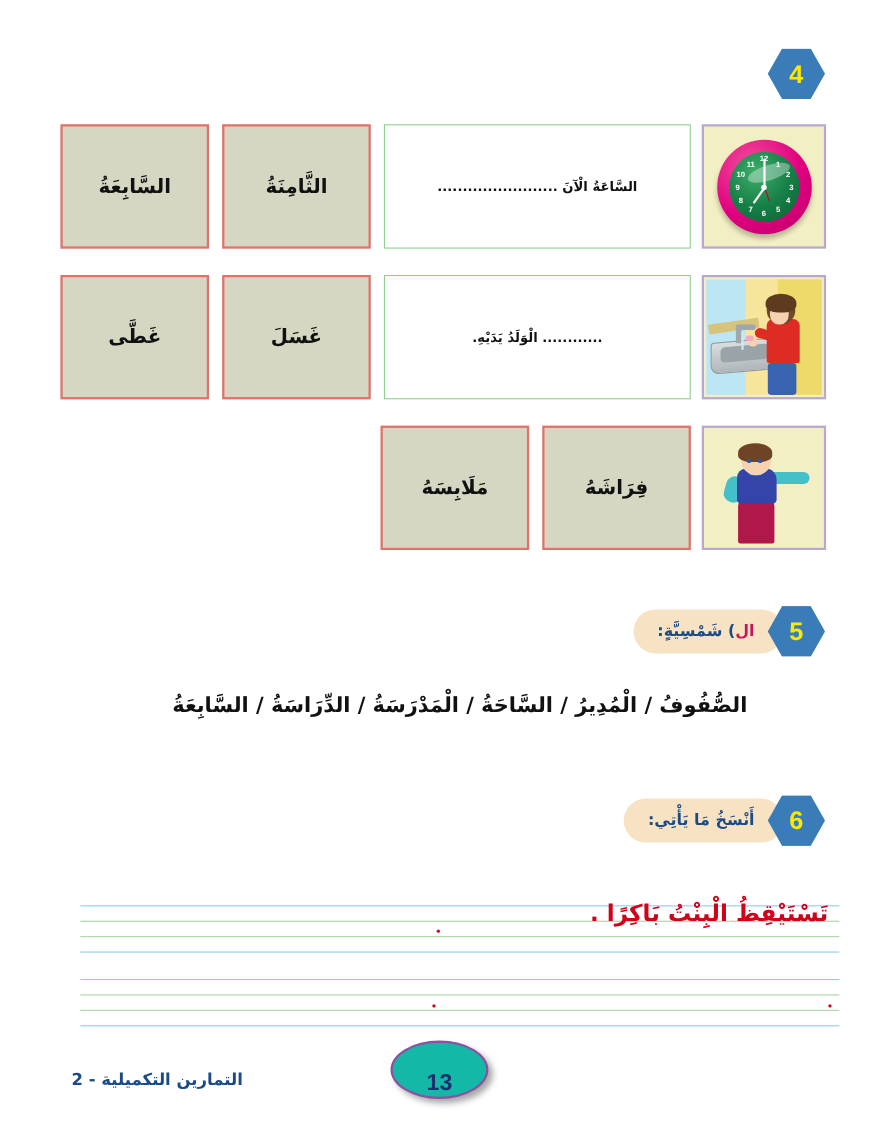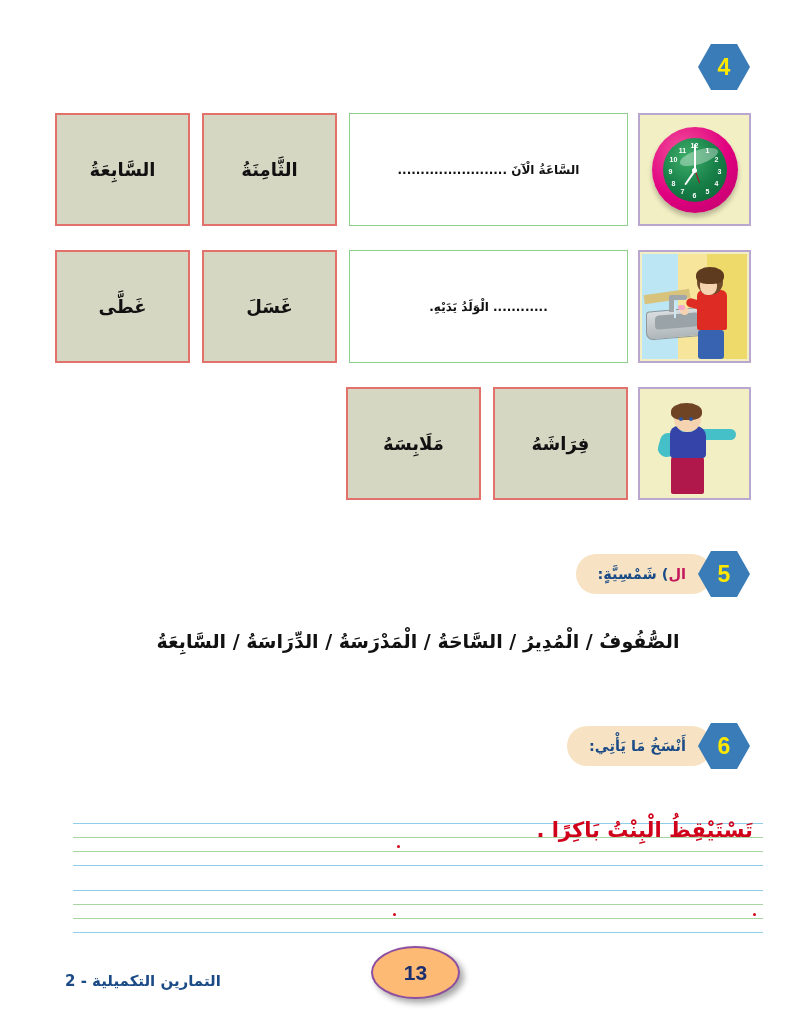--- a/index.html
+++ b/index.html
@@ -253,29 +253,29 @@
     left: 40px;
     top: 972px;
     color: #1B4B86;
     font-size: 15px;
     font-weight: bold;
     direction: rtl;
     margin-left: 25px;
   }
   .page-oval {
     position: absolute;
-    left: 371px;
+    left: 355px;
     top: 946px;
     width: 85px;
     height: 49px;
     border: 2px solid #8E4FA0;
     border-radius: 50%;
-    background: #fdba74;
-    display: flex;
-    align-items: center;
+    background: #14b8a6;
+    display: flex;
+    align-items: flex-end;
     justify-content: center;
     box-shadow: 4px 4px 6px rgba(0,0,0,.35);
   }
   .page-oval span {
     color: #1B2E6E;
     font-size: 21px;
     font-weight: bold;
     font-family: "Liberation Sans", sans-serif;
   }
 </style>

